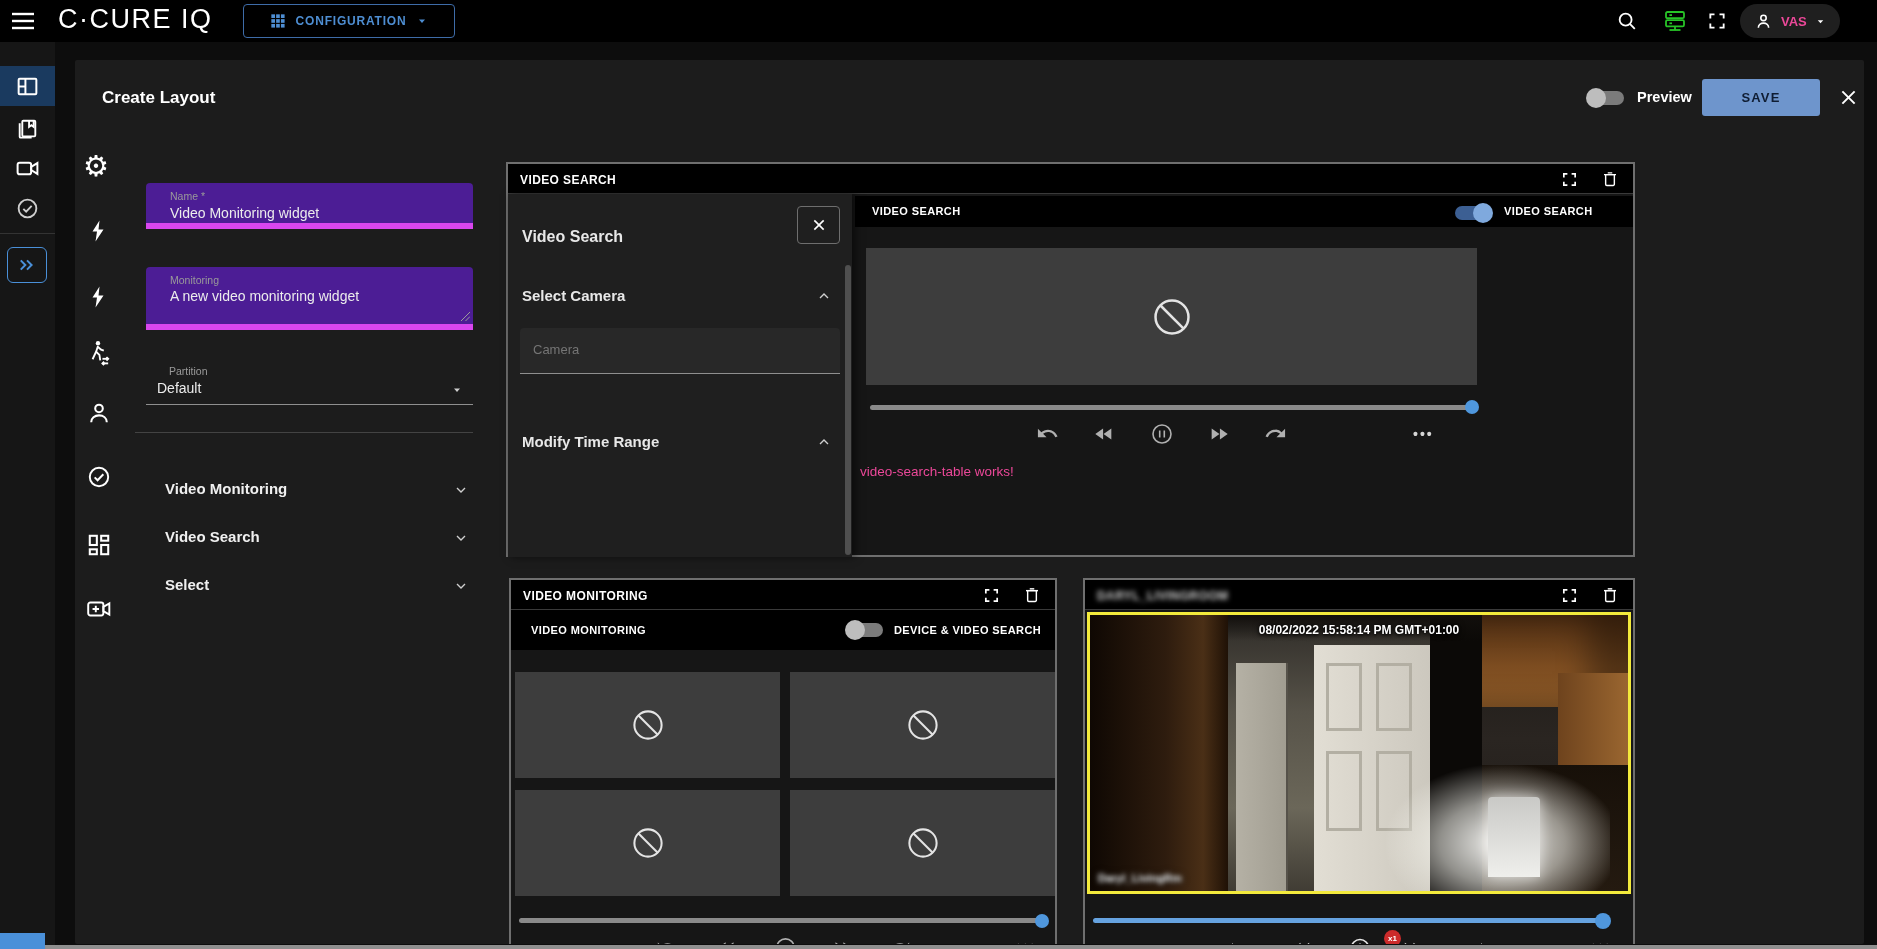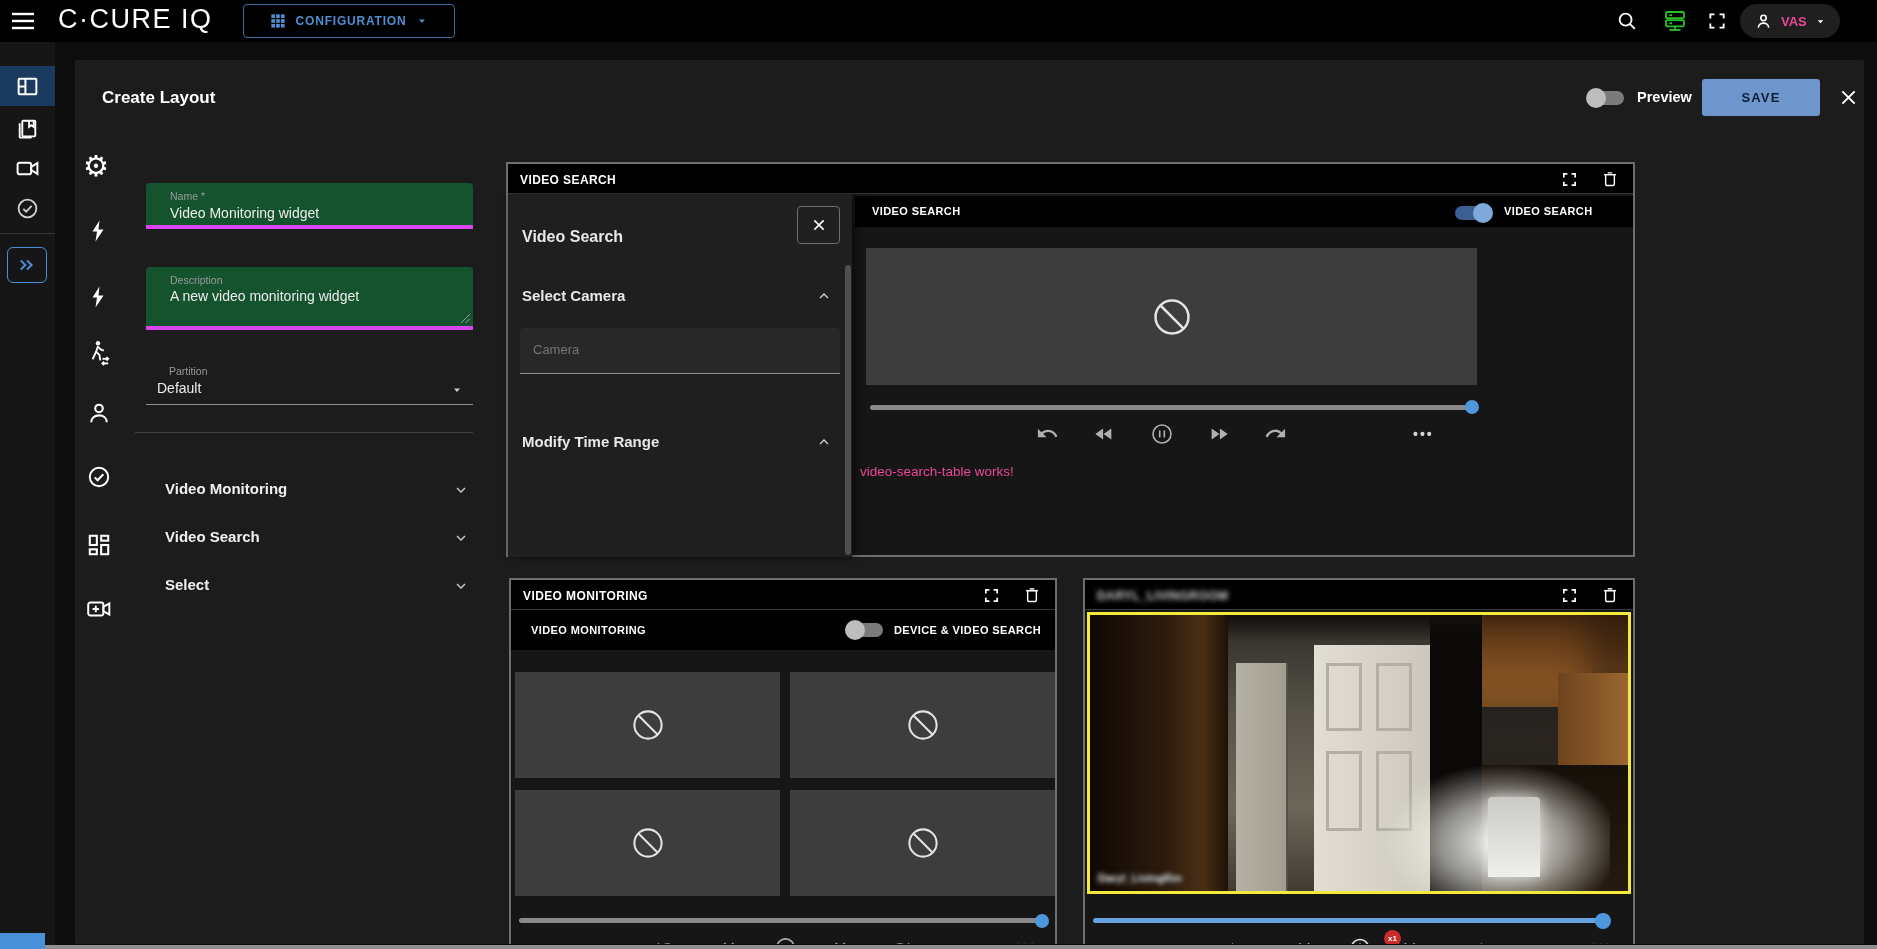--- a/index.html
+++ b/index.html
@@ -27,21 +27,21 @@
   .page-title{font-size:17px;font-weight:bold;color:#fff;}
   .save-btn{background:#6e95cc;color:#0f1d33;border:none;border-radius:3px;font-weight:bold;
             font-size:13px;letter-spacing:1.2px;cursor:pointer;font-family:inherit;}
   
   .tgl{position:relative;cursor:pointer;}
   .tgl .track{position:absolute;left:0;top:2px;width:36px;height:14px;border-radius:7px;}
   .tgl .knob{position:absolute;top:-1px;width:20px;height:20px;border-radius:50%;}
   .tgl.off .track{background:#7b7b7b;} .tgl.off .knob{left:-2px;background:#bdbdbd;}
   .tgl.on  .track{background:#3c5f93;} .tgl.on  .knob{left:18px;background:#7fa9dd;}
   
-  .field{background:#14532d;border-bottom:4px solid #d946ef;border-radius:4px 4px 0 0;}
+  .field{background:#4c1d95;border-bottom:6px solid #d946ef;border-radius:4px 4px 0 0;}
   .f-label{position:absolute;left:24px;top:7px;font-size:10.5px;color:#9a9a9a;}
   .f-input{position:absolute;left:24px;top:22px;right:10px;background:transparent;border:none;outline:none;
            color:#ececec;font-size:14px;font-family:inherit;padding:0;}
   textarea.f-input{resize:none;line-height:15px;height:34px;}
   .underfield{border-bottom:1px solid #8f8f8f;background:transparent;}
   .tiny-label{font-size:10.5px;color:#9a9a9a;}
   .sect-label{font-size:15px;font-weight:bold;color:#f0f0f0;}
   
   .panel{border:2px solid #6f6f6f;background:#161616;}
   .ptitle{position:absolute;left:0;top:0;right:0;height:30px;background:#000;border-bottom:1px solid #3a3a3a;}
@@ -243,21 +243,21 @@
           <line x1="6.5" y1="12" x2="12.5" y2="12"></line>
         </svg>
     </div>
 
     <div class="abs field" style="left:71px;top:123px;width:327px;height:46px;">
       <span class="f-label">Name *</span>
       <input class="f-input" value="Video Monitoring widget" style="">
     </div>
 
     <div class="abs field" style="left:71px;top:207px;width:327px;height:63px;">
-      <span class="f-label">Description</span>
+      <span class="f-label">Monitoring</span>
       <textarea class="f-input" style="">A new video monitoring widget</textarea>
       <svg class="abs" style="right:3px;bottom:3px;" width="9" height="9" viewBox="0 0 9 9">
           <g stroke="#9a9a9a" stroke-width="1">
             <line x1="0" y1="9" x2="9" y2="0"></line>
             <line x1="4.5" y1="9" x2="9" y2="4.5"></line>
           </g>
         </svg>
     </div>
 
     <div class="abs underfield" style="left:71px;top:300px;width:327px;height:45px;">
@@ -523,20 +523,21 @@
           <div class="abs" style="left:62px;top:106px;width:36px;height:80px;border:3px solid #b3afa3;"></div>
         </div>
         <div class="abs" style="left:340px;top:0;width:52px;height:276px;background:#0b0907;"></div>
         <div class="abs" style="left:392px;top:0;width:146px;height:92px;background:linear-gradient(180deg,#4e2d12,#7c4c20 55%,#8d5a28);box-shadow:inset -40px 0 30px rgba(0,0,0,.35);"></div>
         <div class="abs" style="left:468px;top:58px;width:70px;height:155px;background:linear-gradient(90deg,#6e431d,#9a6630);"></div>
         <div class="abs" style="left:392px;top:150px;width:146px;height:126px;background:linear-gradient(180deg,#171009,#241a10);"></div>
         <div class="abs" style="left:296px;top:150px;width:224px;height:126px;background:radial-gradient(ellipse at 52% 62%,rgba(255,255,252,.97) 0%,rgba(255,255,248,.55) 38%,rgba(255,255,248,0) 72%);"></div>
         <div class="abs" style="left:398px;top:182px;width:52px;height:80px;background:linear-gradient(180deg,#c9c9c6,#efefec);border-radius:4px 4px 0 0;box-shadow:0 0 14px rgba(255,255,255,.6);"></div>
         <div class="abs" style="left:138px;top:0;width:254px;height:26px;background:linear-gradient(180deg,#120f0c,rgba(18,15,12,0));"></div>
 
+        <div class="abs shadow-txt" style="left:0;top:8px;width:100%;text-align:center;font-size:12px;font-weight:bold;color:#fff;">08/02/2022 15:58:14 PM GMT+01:00</div>
         <div class="abs blur shadow-txt" style="left:8px;bottom:7px;font-size:11px;font-weight:bold;color:#fff;">Daryl_LivingRm</div>
       </div>
 
       <div class="abs" style="left:8px;top:338px;width:512px;height:5px;border-radius:3px;background:#66a3e0;"></div>
       <div class="abs" style="left:510px;top:333px;width:16px;height:16px;border-radius:50%;background:#4f97dd;"></div>
 
       <span class="abs ctl" style="left:145px;top:356px;color:#e8e8e8;">
         <svg width="24" height="24" viewBox="0 0 24 24" fill="currentColor">
             <path d="M12.5 8c-2.65 0-5.05.99-6.9 2.6L2 7v9h9l-3.62-3.62A7.94 7.94 0 0 1 12.5 10.5c3.54 0 6.55 2.31 7.6 5.5l2.37-.78C21.08 11.03 17.15 8 12.5 8z"></path>
           </svg>

